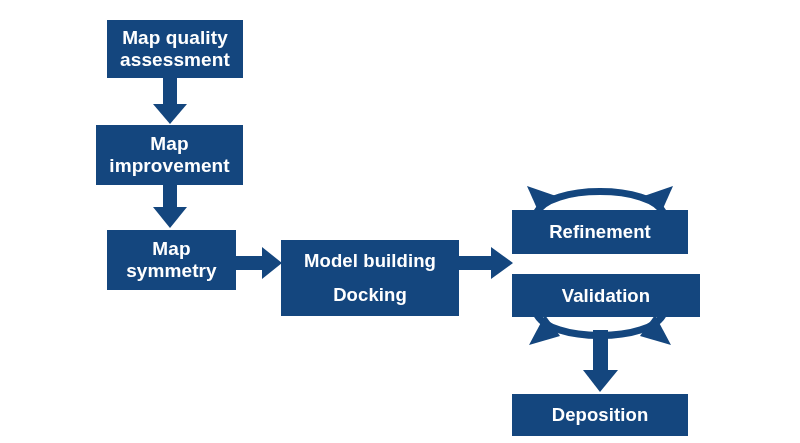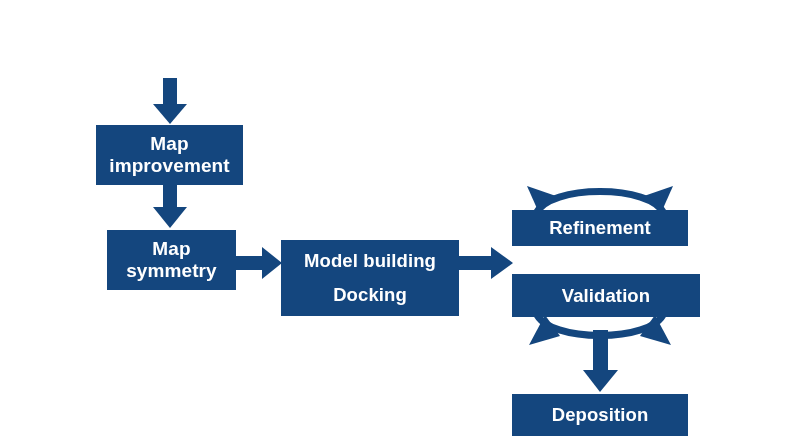--- a/index.html
+++ b/index.html
@@ -87,30 +87,32 @@
     </g>
 
     <g>
       <rect x="593" y="330" width="15" height="42" fill="#14467E"></rect>
       <polygon points="583,370 618,370 600,392" fill="#14467E"></polygon>
     </g>
   </svg>
 
   <div class="nodes-layer">
 
+    <div class="node" style="left: 107px; top: 20px; width: 136px; height: 58px; background: rgb(20, 70, 126); color: rgb(255, 255, 255);">Map quality
+assessment</div>
 
     <div class="node" style="left: 96px; top: 125px; width: 147px; height: 60px; background: rgb(20, 70, 126); color: rgb(255, 255, 255);">Map
 improvement</div>
 
     <div class="node" style="left: 107px; top: 230px; width: 129px; height: 60px; background: rgb(20, 70, 126); color: rgb(255, 255, 255);">Map
 symmetry</div>
 
     <div class="node small" style="left: 281px; top: 212px; width: 178px; height: 42px; background: rgb(20, 70, 126); color: rgb(255, 255, 255); margin-top: 28px;">Model building</div>
 
     <div class="node small" style="left: 281px; top: 274px; width: 178px; height: 42px; background: rgb(20, 70, 126); color: rgb(255, 255, 255);">Docking</div>
 
-    <div class="node small" style="left: 512px; top: 210px; width: 176px; height: 36px; background: rgb(20, 70, 126); color: rgb(255, 255, 255);">Refinement</div>
+    <div class="node small" style="left: 512px; top: 210px; width: 176px; height: 44px; background: rgb(20, 70, 126); color: rgb(255, 255, 255);">Refinement</div>
 
     <div class="node small" style="left: 512px; top: 274px; width: 188px; height: 43px; background: rgb(20, 70, 126); color: rgb(255, 255, 255);">Validation</div>
 
     <div class="node small" style="left: 512px; top: 394px; width: 176px; height: 42px; background: rgb(20, 70, 126); color: rgb(255, 255, 255);">Deposition</div>
   </div>
 </div>
 
 </body></html>

